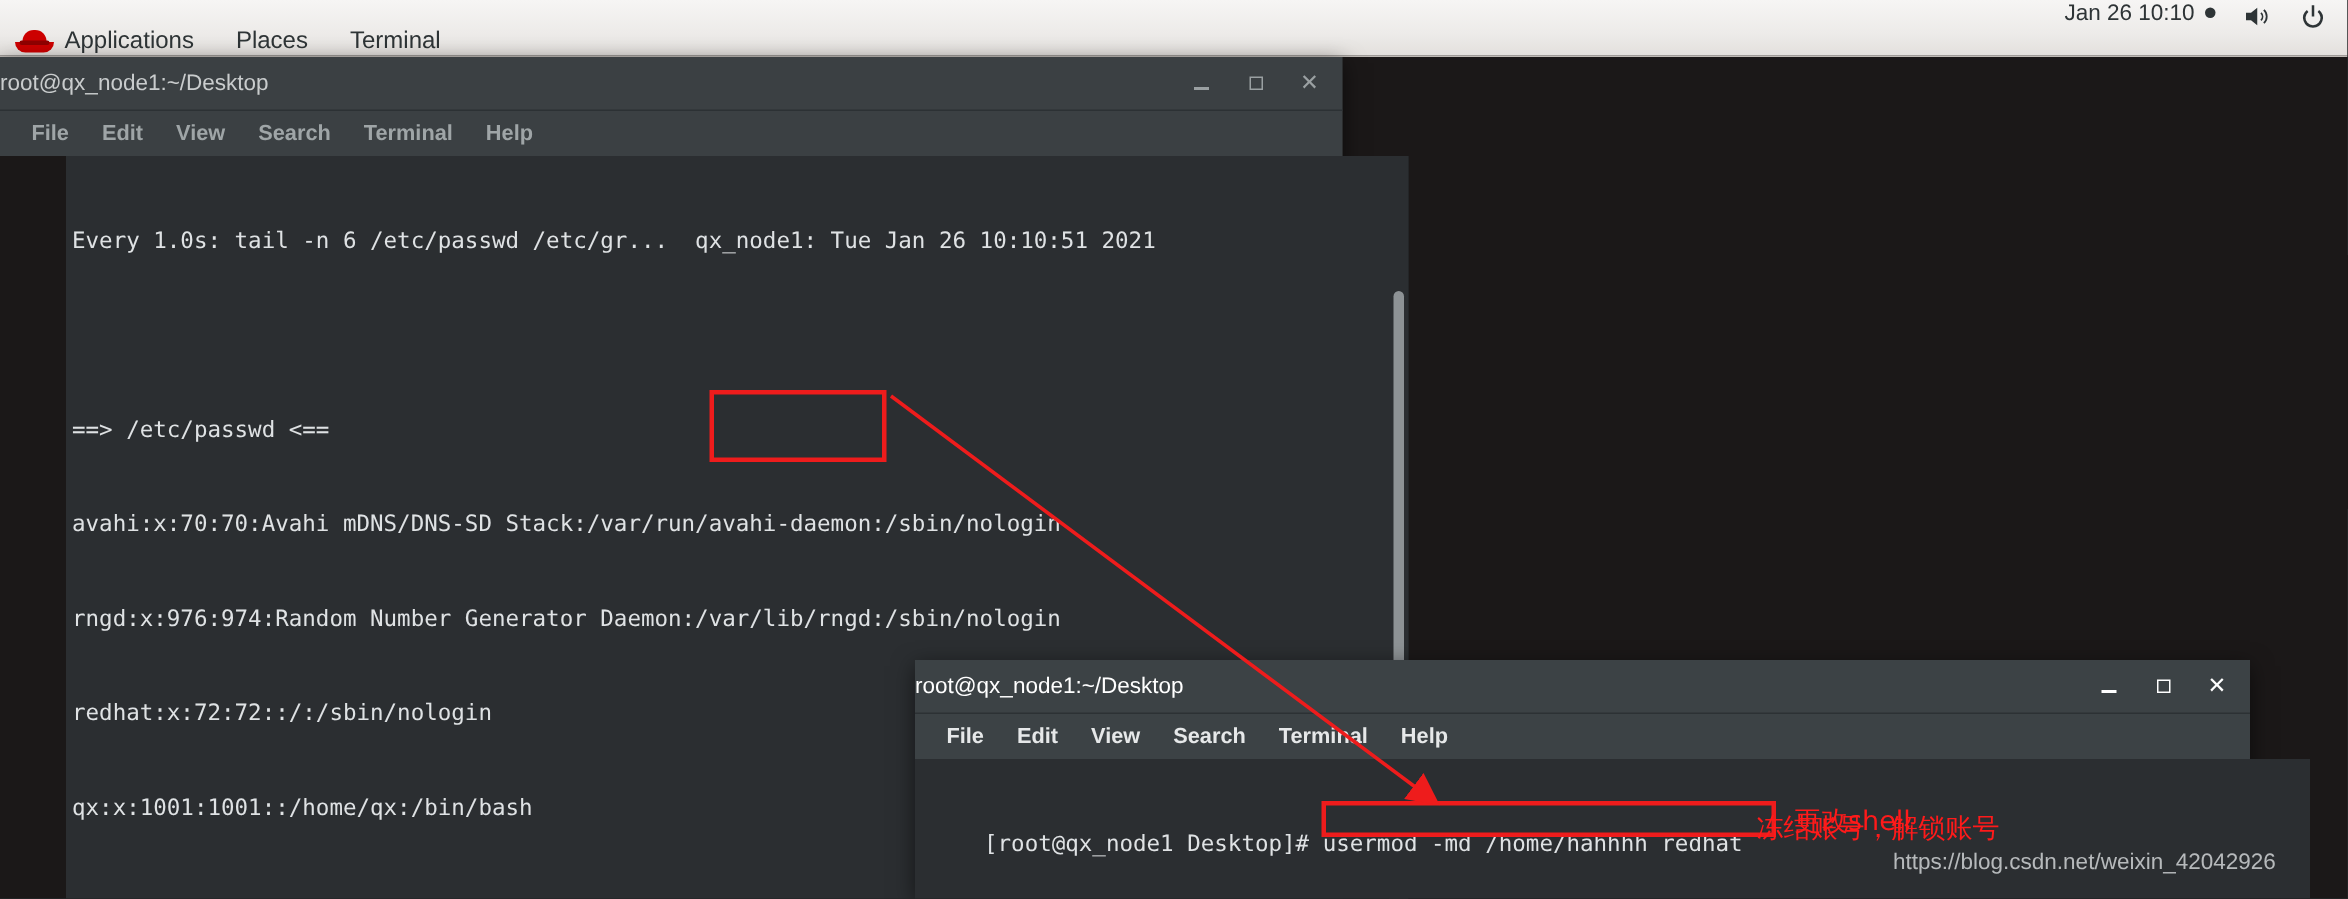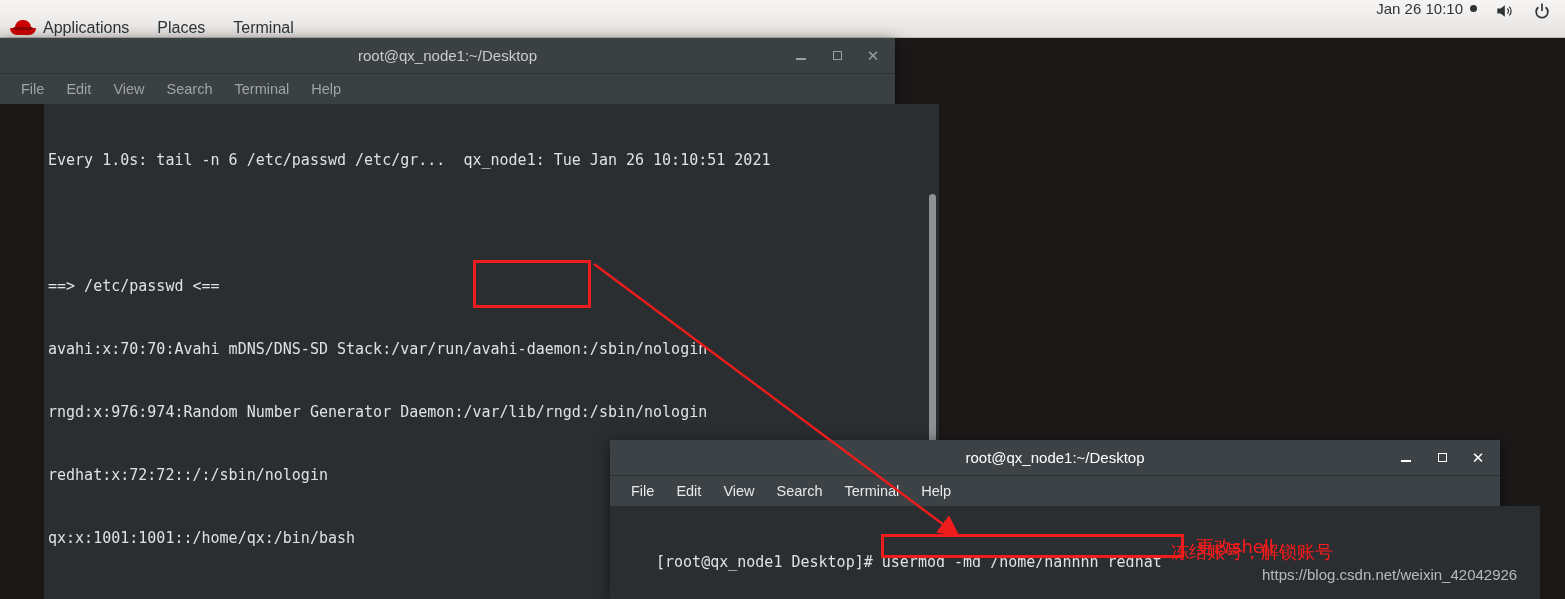--- a/index.html
+++ b/index.html
@@ -42,35 +42,35 @@
   .sysicon svg{width:20px;height:20px;fill:#2e3436;}
 
   
   .term-window{position:absolute;box-shadow:0 3px 14px rgba(0,0,0,.55);}
   .titlebar{
     height:36px;display:flex;align-items:center;position:relative;
     background:#3c4245;border-bottom:1px solid #2c3134;box-sizing:border-box;
   }
   .titlebar.unfocused{background:#3b4043;}
   .title-text{
-    position:absolute;left:0;right:0;text-align:center;font-size:15px;
+    position:absolute;left:0;right:0;font-size:15px;
     pointer-events:none;
   }
   .titlebar.unfocused .title-text{color:#c9cccd;}
   .titlebar.focused  .title-text{color:#ffffff;}
   .win-controls{margin-left:auto;display:flex;align-items:center;gap:20px;padding-right:14px;}
   .wc{width:16px;height:16px;display:flex;align-items:center;justify-content:center;font-size:15px;line-height:1;}
   .unfocused .wc{color:#9aa0a2;}
   .focused .wc{color:#ffffff;}
   .wc .sq{width:9px;height:9px;border:1.6px solid currentColor;box-sizing:border-box;}
   .wc .dash{width:10px;height:1.6px;background:currentColor;margin-top:7px;}
 
   .menubar{height:30px;display:flex;align-items:center;background:#3c4245;box-sizing:border-box;padding-left:10px;}
   .menubar.unfocused{background:#3b4043;}
-  .menu-item{font-size:14.5px;padding:0 11px;white-space:nowrap;}
+  .menu-item{font-size:14.5px;padding:0 11px;white-space:nowrap;font-weight:bold;}
   .menubar.unfocused .menu-item{color:#9fa5a7;}
   .menubar.focused  .menu-item{color:#e6e8e9;}
 
   .term-body{
     background:#2b2e31;color:#dfe2e4;
     font-family:"DejaVu Sans Mono","Liberation Mono",monospace;
     font-size:15px;line-height:21px;
     padding:4px 0 0 4px;box-sizing:border-box;overflow:hidden;position:relative;
     white-space:pre;
   }

